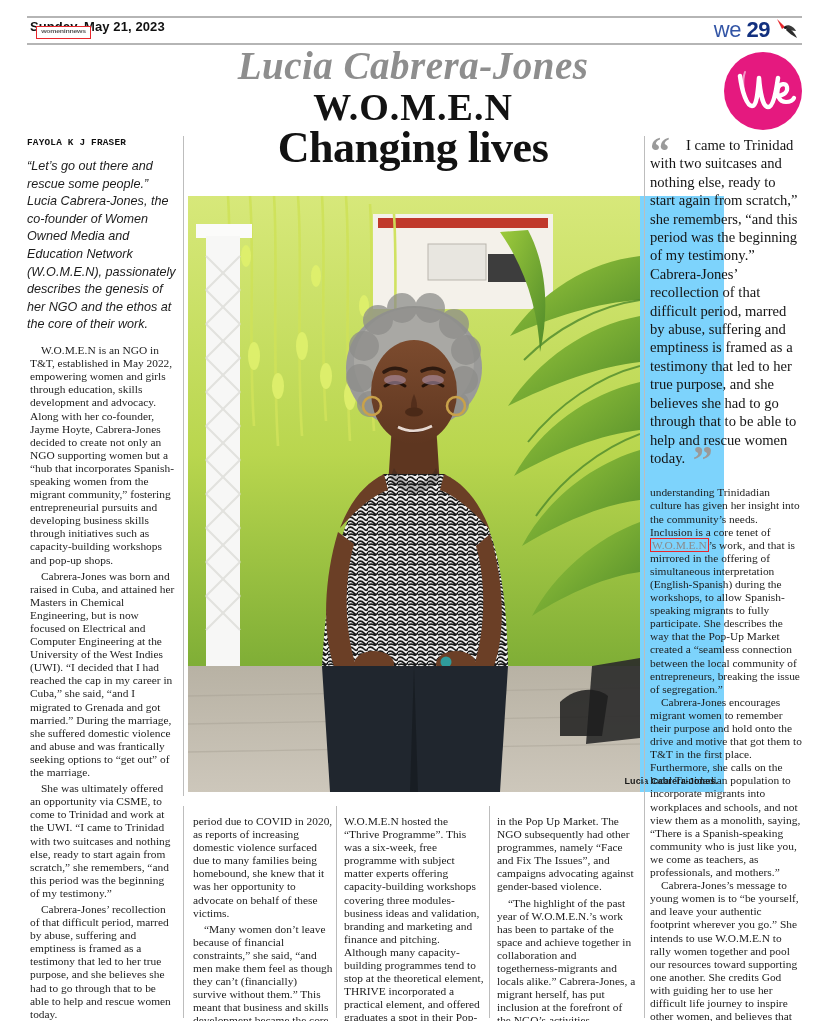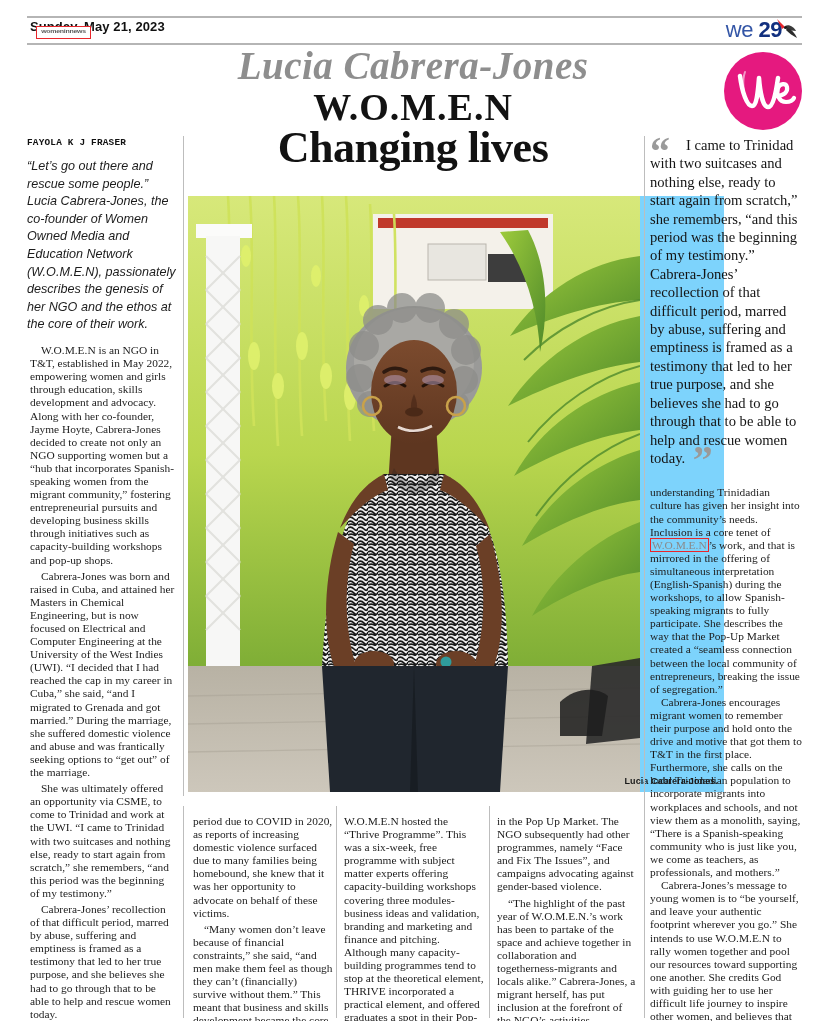--- a/index.html
+++ b/index.html
@@ -66,21 +66,21 @@
     font-weight: bold;
     letter-spacing: -0.3px;
     color: #5a5a5a;
     transform: scaleY(0.8);
     line-height: 9px;
     text-align: center;
     white-space: nowrap;
   }
   .we-count {
     position: absolute;
-    right: 20px;
+    right: 32px;
     top: 1px;
     font-family: "Liberation Sans", sans-serif;
     font-size: 22px;
     color: #1b3a8f;
     letter-spacing: -0.5px;
   }
   .we-count .we-word {
     font-weight: normal;
     color: #3355a6;
   }

